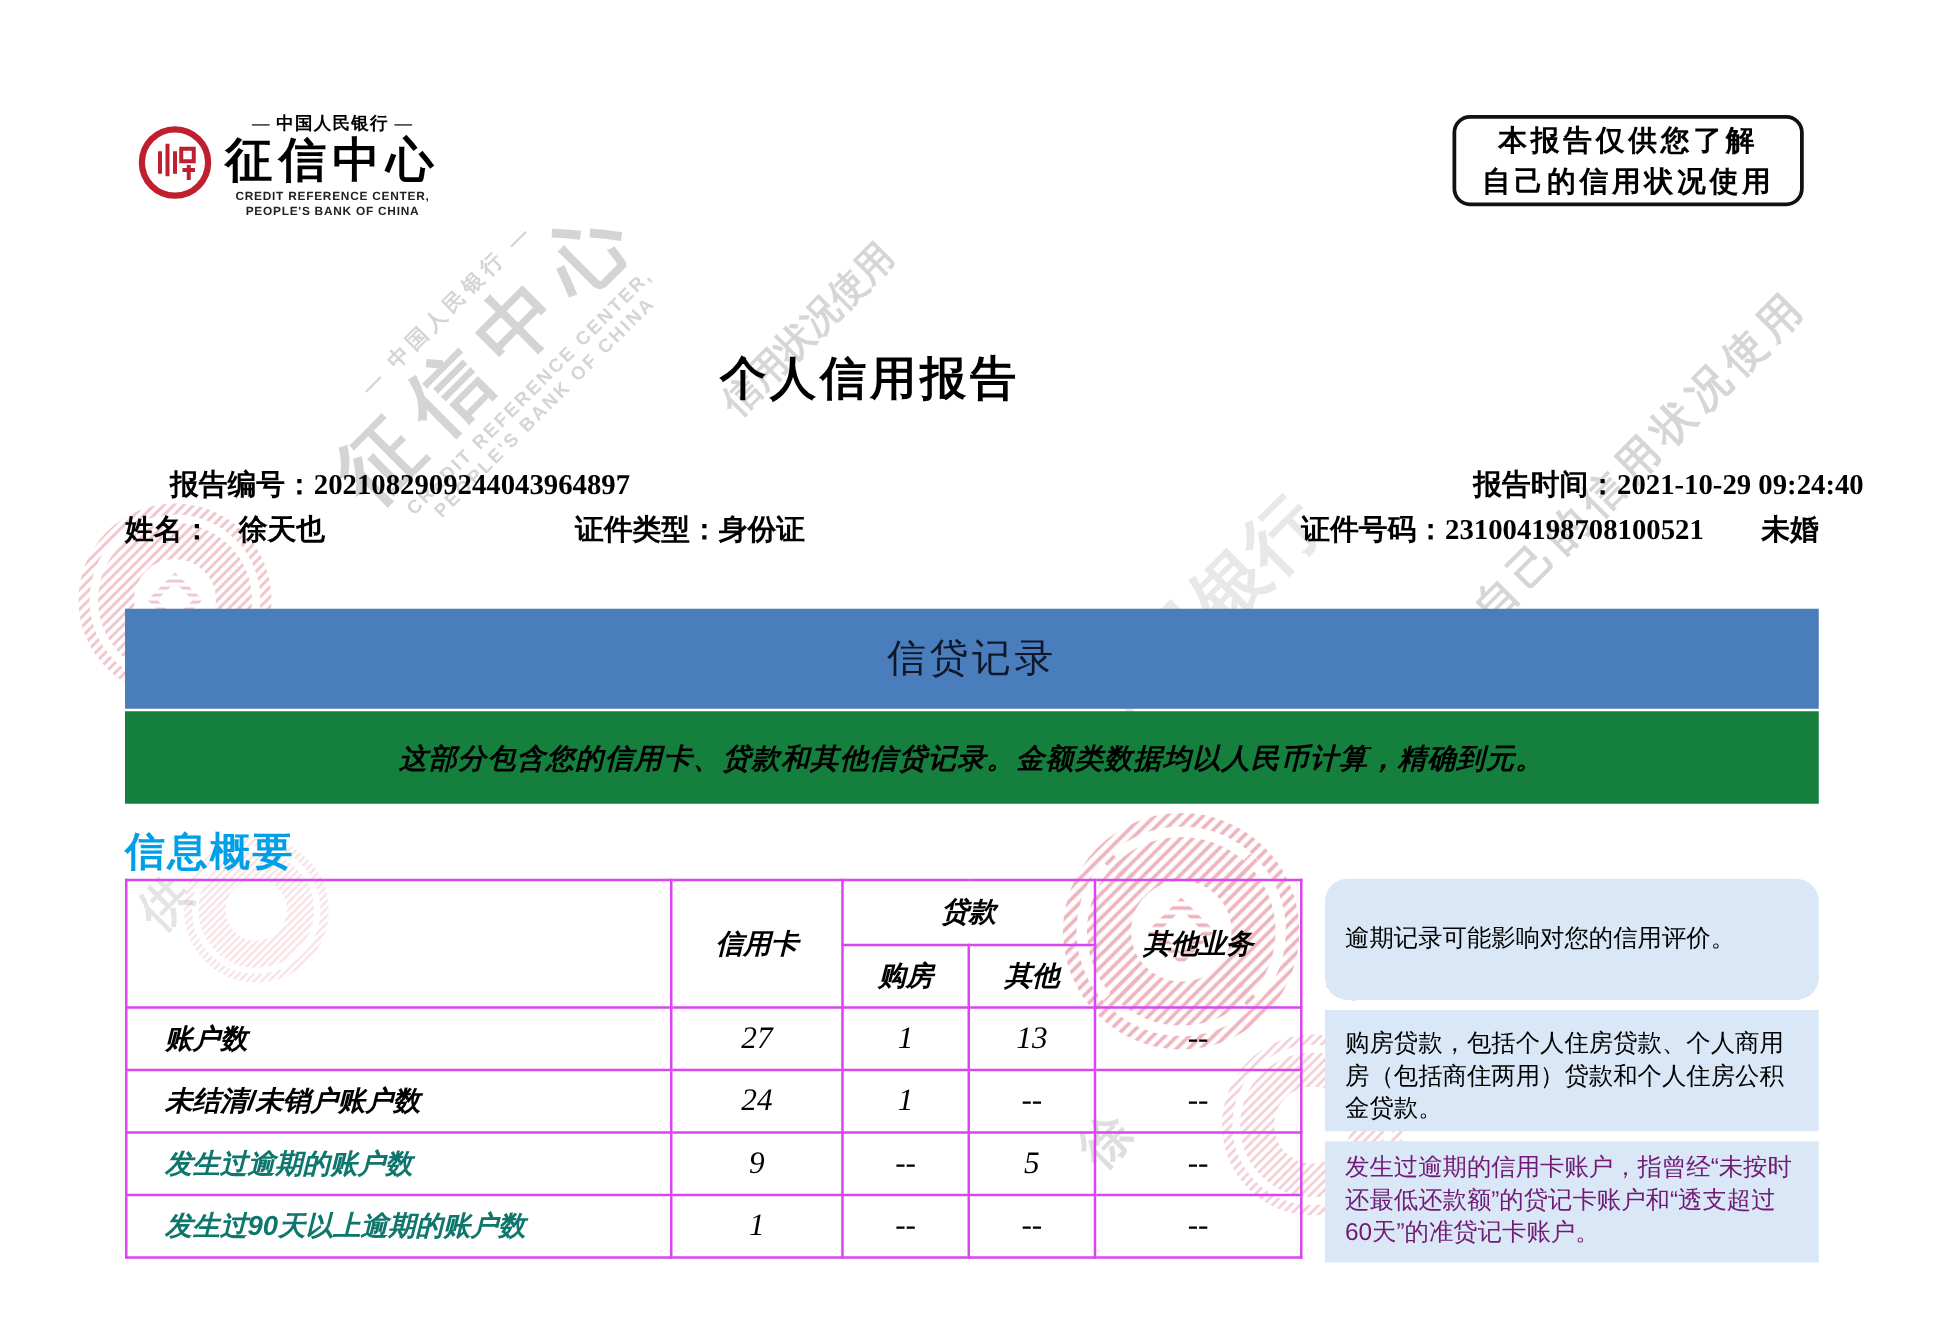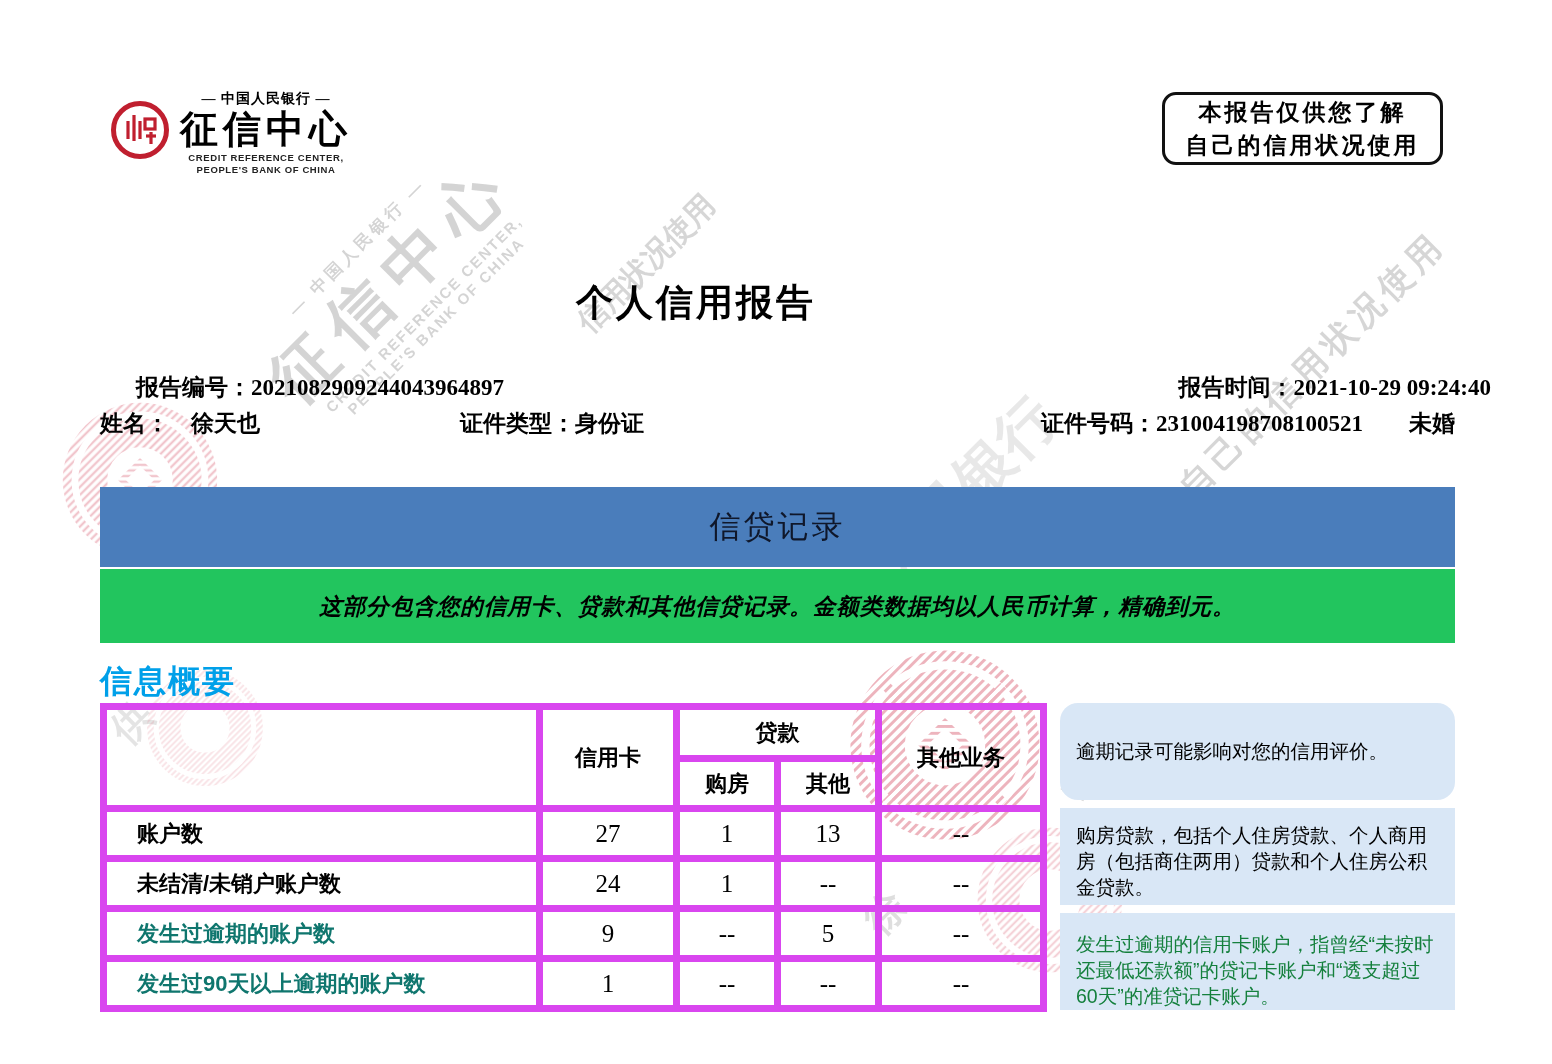--- a/index.html
+++ b/index.html
@@ -51,40 +51,40 @@
   .info-left { position:absolute; left:0; top:0; }
   .info-mid  { position:absolute; left:360px; top:0; }
   .info-right{ position:absolute; right:0; top:0; text-align:right; }
   .num { font-family:"Liberation Serif", serif; font-weight:700; }
   .gap-s { display:inline-block; width:22px; }
   .gap-l { display:inline-block; width:46px; }
   
   .banner { left:100px; top:487px; width:1355px; height:80px; background:#4a7dbb;
     display:flex; align-items:center; justify-content:center; }
   .banner-title { color:#0f172a; font-size:31px; font-weight:500; letter-spacing:3px; }
-  .band { left:100px; top:569px; width:1355px; height:74px; background:#22c55e;
+  .band { left:100px; top:569px; width:1355px; height:74px; background:#15803d;
     display:flex; align-items:center; justify-content:center; }
   .band-text { font-size:22.5px; font-weight:700; font-style:italic; letter-spacing:1px; }
   .section-heading { left:100px; top:660px; font-size:32px; font-weight:800;
     color:#00a0e9; letter-spacing:2px; }
   
   .summary-table { position:absolute; z-index:1; left:100px; top:703px; width:940px;
     border-collapse:collapse; table-layout:fixed; background:transparent; }
-  .summary-table td { border:7px solid #d946ef; text-align:center; vertical-align:middle; }
+  .summary-table td { border:2px solid #d946ef; text-align:center; vertical-align:middle;font-style:italic; }
   .summary-table .hcell { font-size:22px; font-weight:700; }
   .summary-table .label { text-align:left; padding-left:30px; font-size:22px; font-weight:700; }
   .summary-table .val { font-family:"Liberation Serif", serif; font-size:25px; }
   .summary-table tr.red .label { color:#0f766e; }
   tr.trh1 { height:52px; } tr.trh2 { height:50px; } tr.trd { height:50px; }
   
   .note { left:1060px; width:395px; height:97px; background:#d9e7f6;
     padding:10px 16px; font-size:19.5px; line-height:1.34; }
   .note-1 { top:703px; display:flex; align-items:center;border-radius:18px; }
   .note-2 { top:808px; padding-top:14px; }
-  .note-3 { top:913px; padding-top:18px; color:#15803d; }
+  .note-3 { top:913px; padding-top:8px; color:#701a75; }
 </style>
 </head>
 <body>
 
 <div class="page">
 
   <svg width="0" height="0" style="position:absolute" aria-hidden="true">
     <defs>
       <pattern id="sealHatch" width="7" height="7" patternUnits="userSpaceOnUse" patternTransform="rotate(45)">
         <line x1="3.5" y1="0" x2="3.5" y2="7" stroke="#dd6b7d" stroke-width="3"></line>

